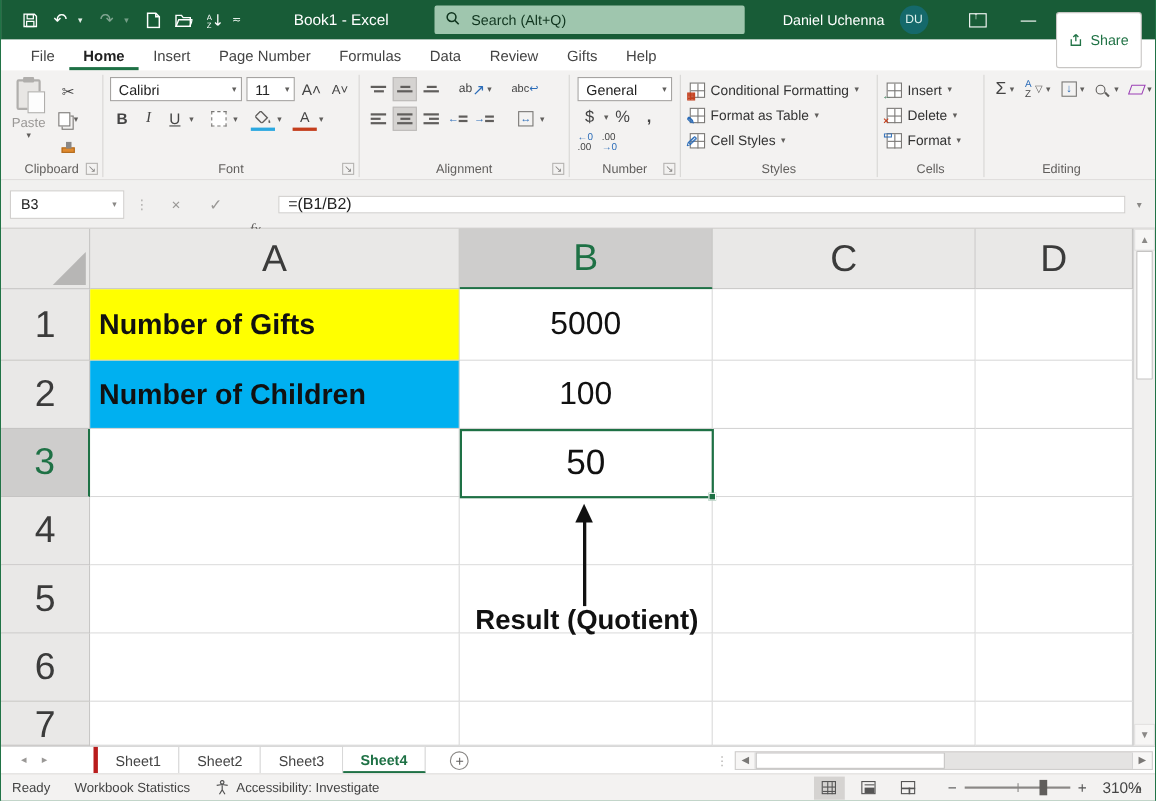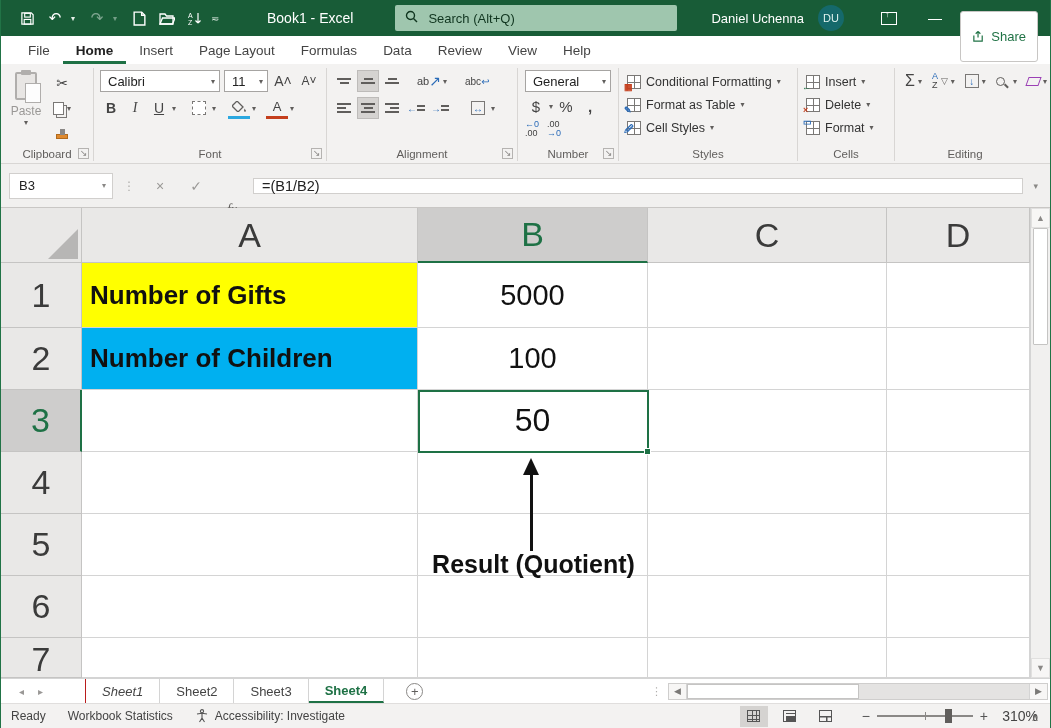--- a/index.html
+++ b/index.html
@@ -106,21 +106,21 @@
   .annot { position:absolute; left:417px; top:246px; width:231px; text-align:center; pointer-events:none; }
   .arrow-line { position:absolute; left:112px; top:20px; width:3px; height:77px; background:#111; }
   .arrow-head { position:absolute; left:105px; top:4px; width:0; height:0; border-left:8.5px solid transparent; border-right:8.5px solid transparent; border-bottom:17px solid #111; }
   .annot-text { position:absolute; left:0; top:96px; width:100%; font-size:25px; font-weight:bold; color:#111; white-space:nowrap; }
 
   
   .sheetbar { height:25px; background:#fff; border-top:1px solid #d4d4d4; display:flex; align-items:stretch; flex-shrink:0; }
   .snav { display:flex; align-items:center; gap:14px; padding:0 14px 0 18px; color:#9a9896; font-size:10px; }
   .stabs { display:flex; align-items:stretch; margin-left:28px; }
   .stab { padding:0 16px; display:flex; align-items:center; font-size:13px; color:#444; border-right:1px solid #d4d4d4; }
-  .stab.first { border-left:1px solid #b91c1c;font-style:italic; }
+  .stab.first { border-left:4px solid #b91c1c; }
   .stab.active { color:#1E7145; font-weight:bold; border-bottom:2px solid #1E7145; border-right:1px solid #d4d4d4; background:#fff; }
   .addsheet { width:17px; height:17px; border:1px solid #8a8886; border-radius:50%; color:#605e5c; font-size:13px; display:flex; align-items:center; justify-content:center; align-self:center; margin-left:22px; }
   .hscroll-zone { margin-left:auto; display:flex; align-items:center; gap:6px; padding-right:2px; }
   .hdots { color:#b0aeac; font-size:11px; }
   .hscroll { width:380px; height:17px; background:#e4e3e2; border:1px solid #cfcecd; display:flex; align-items:stretch; }
   .harrow { width:18px; display:flex; align-items:center; justify-content:center; background:#f7f6f5; color:#7a7876; font-size:9px; border-right:1px solid #d4d4d4; }
   .harrow.r { border-right:none; border-left:1px solid #d4d4d4; }
   .hthumb { width:172px; background:#fff; border:1px solid #c5c4c3; }
 
   
@@ -199,25 +199,25 @@
       <span class="winctl">—</span>
       <span class="winctl">□</span>
       <span class="winctl" style="font-size:17px;">×</span>
     </div>
   </div>
 
   <div class="tabrow">
     <span class="rtab first">File</span>
     <span class="rtab active">Home</span>
     <span class="rtab">Insert</span>
-    <span class="rtab">Page Layout</span>
+    <span class="rtab">Page Number</span>
     <span class="rtab">Formulas</span>
     <span class="rtab">Data</span>
     <span class="rtab">Review</span>
-    <span class="rtab">View</span>
+    <span class="rtab">Gifts</span>
     <span class="rtab">Help</span>
     <span class="share-btn">
       <svg width="13" height="13" viewBox="0 0 14 14">
           <path d="M2 6v6h9V6" fill="none" stroke="#217346" stroke-width="1.3"></path>
           <path d="M6.5 8V1.5M6.5 1.5L4 4M6.5 1.5L9 4" stroke="#217346" stroke-width="1.3" fill="none"></path>
         </svg>
       <span>Share</span>
     </span>
   </div>
 

